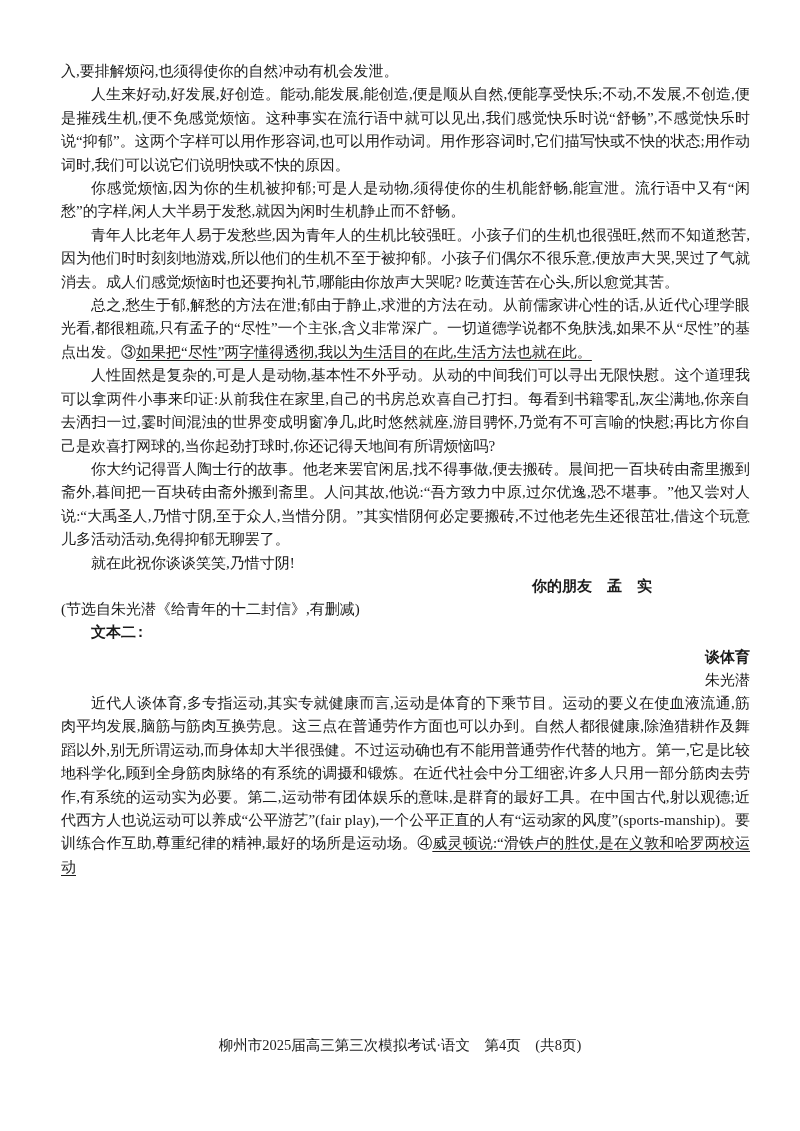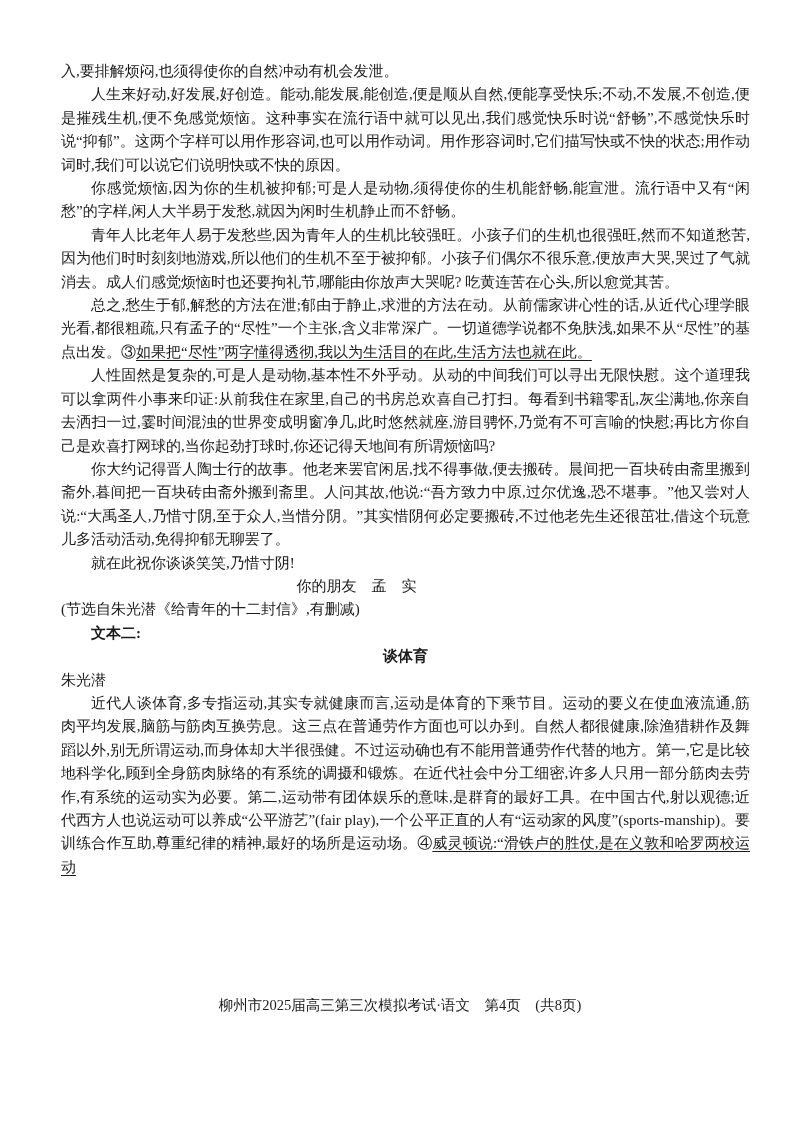--- a/index.html
+++ b/index.html
@@ -30,47 +30,48 @@
     text-indent: 2em;
     letter-spacing: 0;
   }
   p.noindent { text-indent: 0; }
   .ul {
     text-decoration: underline;
     text-underline-offset: 3px;
   }
   .marker { text-decoration: none; }
   p.sig {
-    text-align: center;
+    text-align: right;
     text-indent: 0;
     padding-right: 98px;
+    font-weight: bold;
   }
   p.src {
     text-align: left;
     text-indent: 0;
   }
   p.label {
     font-weight: bold;
-    font-family: Liberation Serif, serif;
+    font-family: Liberation Mono, monospace;
   }
   p.title {
-    text-align: center;
+    text-align: right;
     text-indent: 0;
     font-weight: bold;
-    font-family: Liberation Serif, serif;
+    font-family: Liberation Sans, sans-serif;
   }
   p.author {
-    text-align: left;
+    text-align: right;
     text-indent: 0;
   }
   .footer {
     position: absolute;
     left: 0;
     right: 0;
-    top: 996px;
+    top: 1036px;
     text-align: center;
     font-size: 14.5px;
     color: #1b1b1b;
   }
 </style>
 </head>
 <body>
 
 <div class="page">
 

